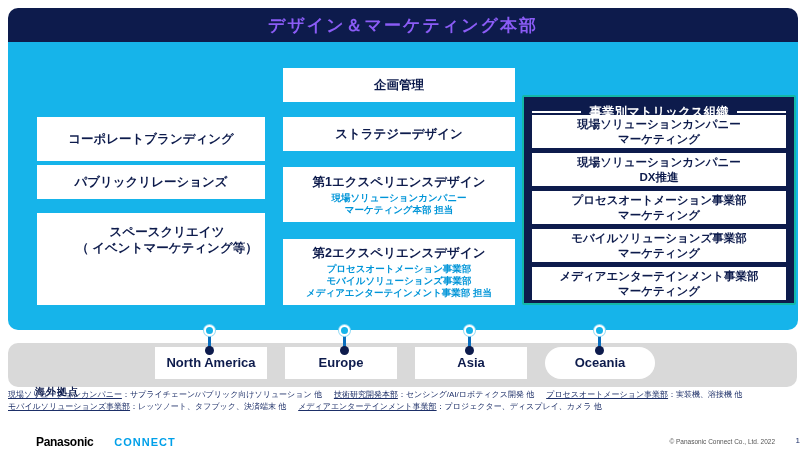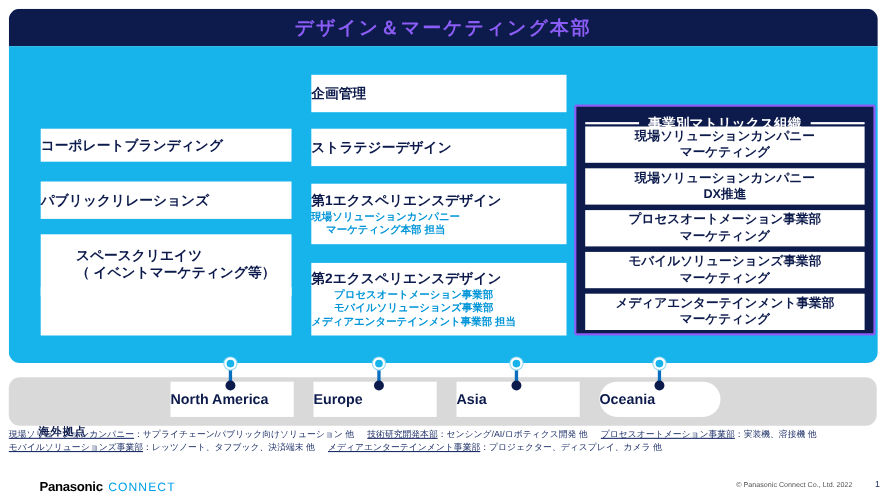--- a/index.html
+++ b/index.html
@@ -7,37 +7,37 @@
     position:relative;width:810px;height:454px;background:#ffffff;
     font-family:"Liberation Sans","DejaVu Sans",sans-serif;overflow:hidden;
   }
   
   .main-panel{position:absolute;left:8px;top:8px;width:790px;height:322px;border-radius:10px;overflow:hidden;}
   .main-header{height:34px;background:#0d1b4c;color:#8b5cf6;display:flex;align-items:center;justify-content:center;
     font-size:17px;font-weight:bold;letter-spacing:2px;}
   .main-body{position:absolute;left:0;top:34px;right:0;bottom:0;background:#16b4ea;}
   
   .box{position:absolute;background:#fff;color:#0d1b4c;font-weight:bold;display:flex;flex-direction:column;
-    justify-content:center;align-items:flex-start;text-align:center;box-sizing:border-box;font-size:12.5px;line-height:1.3;
+    justify-content:center;align-items:center;text-align:center;box-sizing:border-box;font-size:12.5px;line-height:1.3;
     white-space:nowrap;}
   
-  .l1{left:37px;top:117px;width:228px;height:30px;}
+  .l1{left:37px;top:117px;width:228px;height:44px;}
   .l2{left:37px;top:165px;width:228px;height:34px;}
   .l3{left:37px;top:213px;width:228px;height:56px;line-height:1.25;padding-left:32px;}
   .l4{left:37px;top:261px;width:228px;height:44px;font-size:12px;line-height:1.3;}
   
   .m1{left:283px;top:68px;width:232px;height:34px;}
   .m2{left:283px;top:117px;width:232px;height:34px;}
   .m3{left:283px;top:167px;width:232px;height:55px;}
   .m4{left:283px;top:239px;width:232px;height:66px;}
   .sub{color:#0095d8;font-size:9.5px;font-weight:bold;line-height:1.25;margin-top:2px;}
   .sub div{white-space:nowrap;}
   
   .matrix{position:absolute;left:522px;top:95px;width:274px;height:210px;background:#0d1b4c;
-    border:2px solid #8b5cf6;border-radius:2px;box-sizing:border-box;}
+    border:2px solid #14b8a6;border-radius:2px;box-sizing:border-box;}
   .mx-title{position:absolute;left:8px;right:8px;top:6px;height:18px;display:flex;align-items:center;
     color:#fff;font-size:12.5px;font-weight:bold;white-space:nowrap;}
   .mx-line{flex:1;height:2px;background:#fff;}
   .mx-title span{margin:0 8px;}
   .mx-box{position:absolute;left:8px;width:254px;height:33px;background:#fff;color:#0d1b4c;font-weight:bold;
     display:flex;flex-direction:column;justify-content:center;align-items:center;text-align:center;
     font-size:11.5px;line-height:1.25;white-space:nowrap;}
   .r1{top:18px;}.r2{top:56px;}.r3{top:94px;}.r4{top:132px;}.r5{top:170px;}
   
   .overseas-bar{position:absolute;left:8px;top:343px;width:789px;height:44px;background:#d9d9d9;border-radius:10px;}
@@ -54,21 +54,21 @@
     background:#16b4ea;z-index:5;box-shadow:0 0 0 1px #8fd9f4;}
   .conn-dot{position:absolute;top:346px;width:9px;height:9px;border-radius:50%;background:#0d1b4c;z-index:6;}
   
   .footnotes{position:absolute;left:8px;top:389px;width:796px;color:#1d2f68;font-size:8px;line-height:12px;}
   .footnotes .u{text-decoration:underline;text-underline-offset:1px;}
   .footnotes .gap{margin-right:12px;}
   .fn-line{white-space:nowrap;}
   
   .logo{position:absolute;left:36px;top:435px;display:flex;align-items:baseline;}
   .logo-panasonic{font-size:12px;font-weight:bold;color:#000;letter-spacing:-0.3px;}
-  .logo-connect{font-size:11px;font-weight:normal;color:#00a0e9;letter-spacing:1px;margin-left:5px;}
+  .logo-connect{font-size:11px;font-weight:bold;color:#00a0e9;letter-spacing:1px;margin-left:21px;}
   .copyright{position:absolute;right:35px;top:438px;font-size:6.5px;color:#555;}
   .page-number{position:absolute;right:10px;top:436px;font-size:8px;color:#1d2f68;}
 </style>
 </head>
 <body>
 
 <div class="slide">
 
   <div class="main-panel">
     <div class="main-header">

